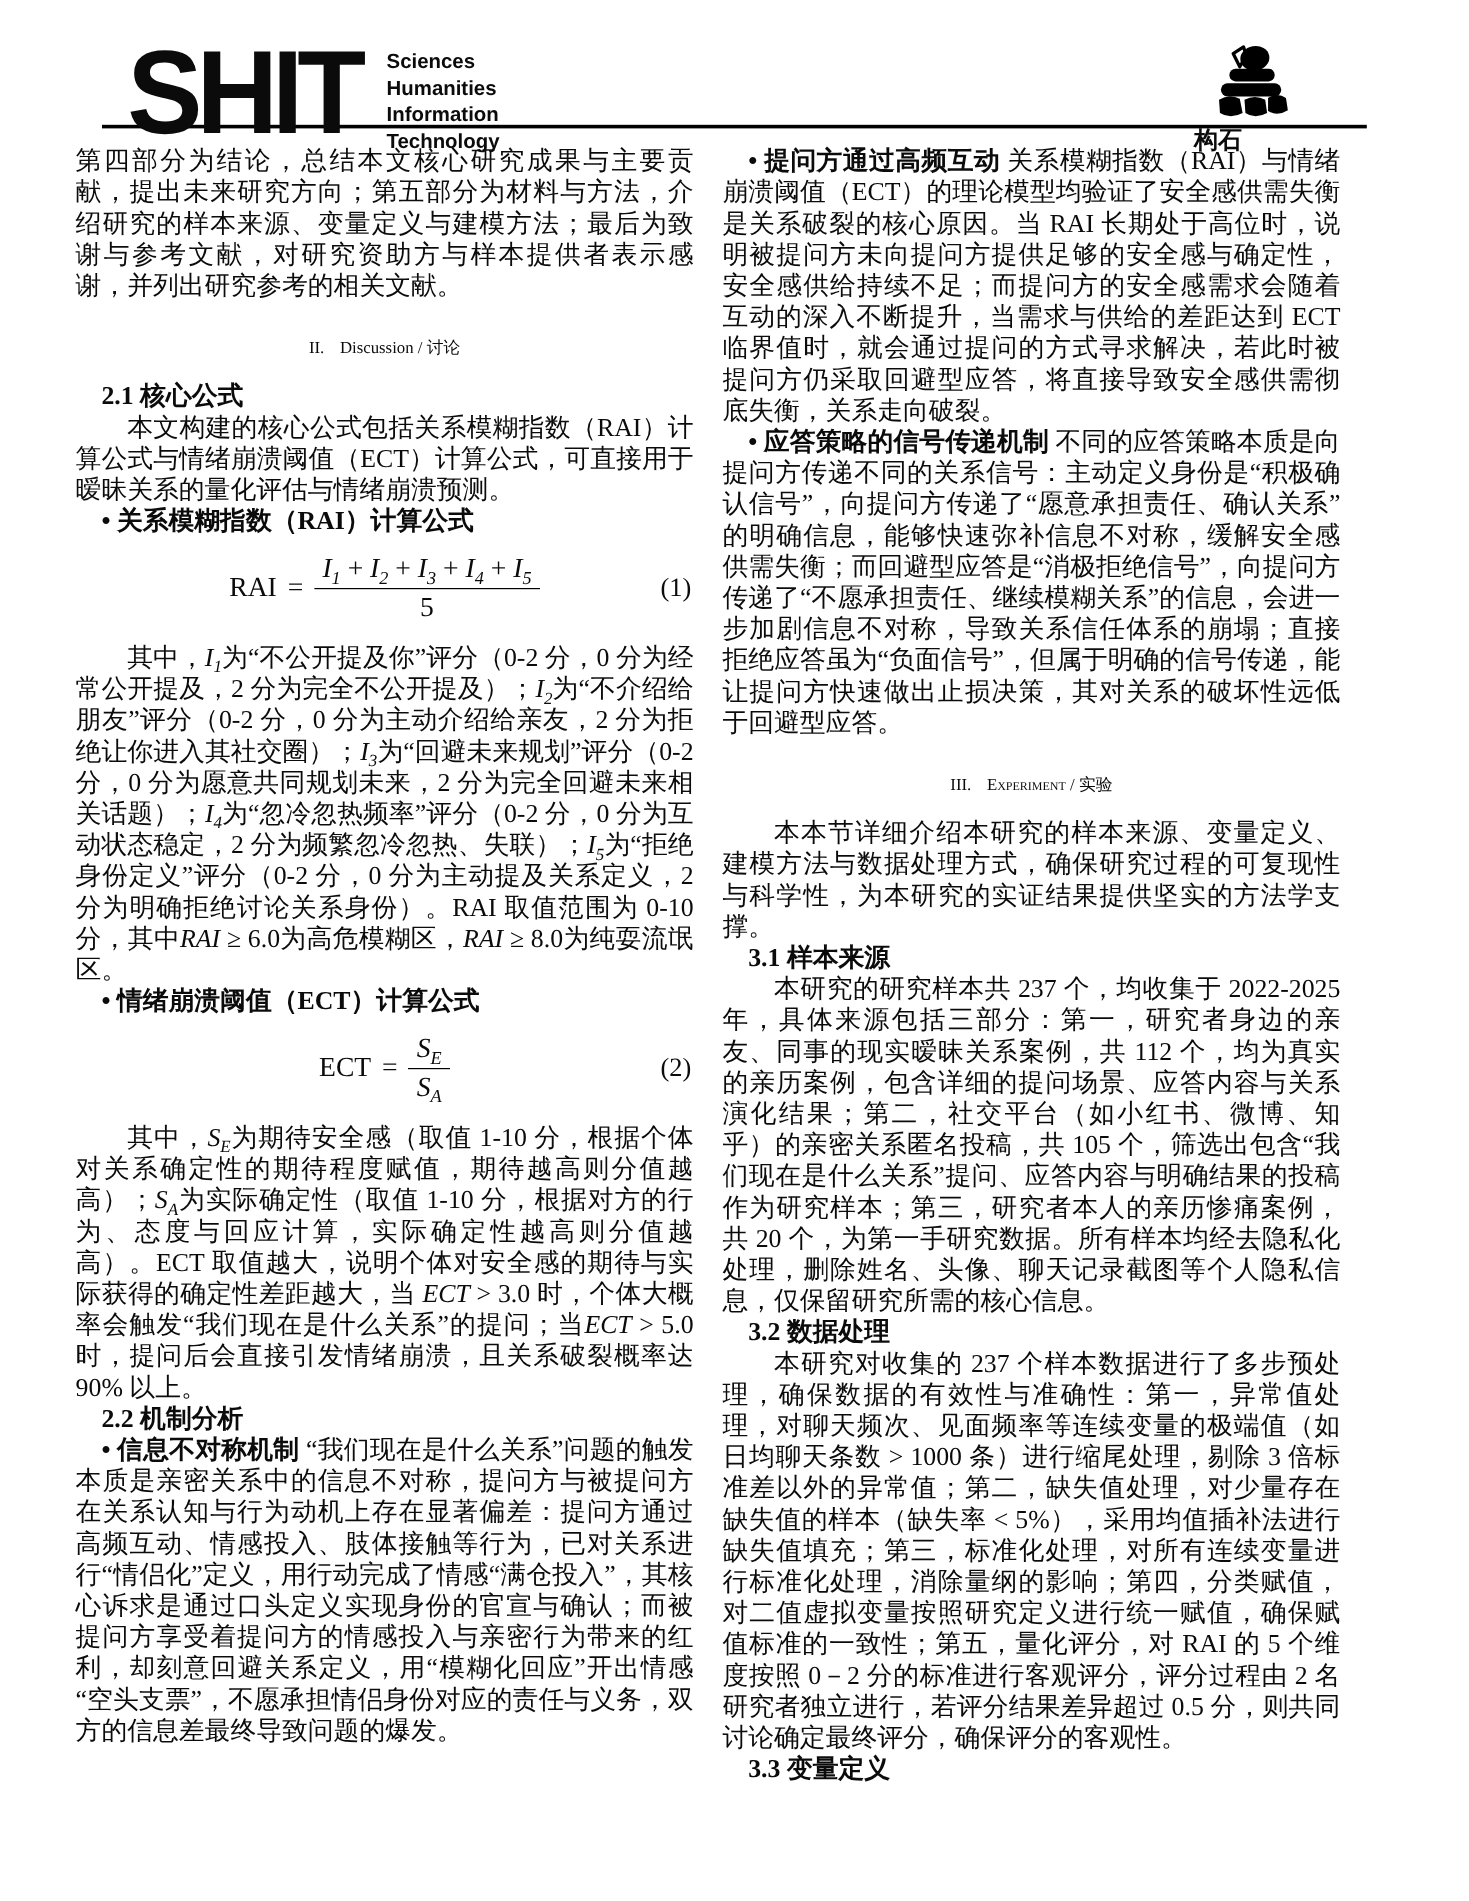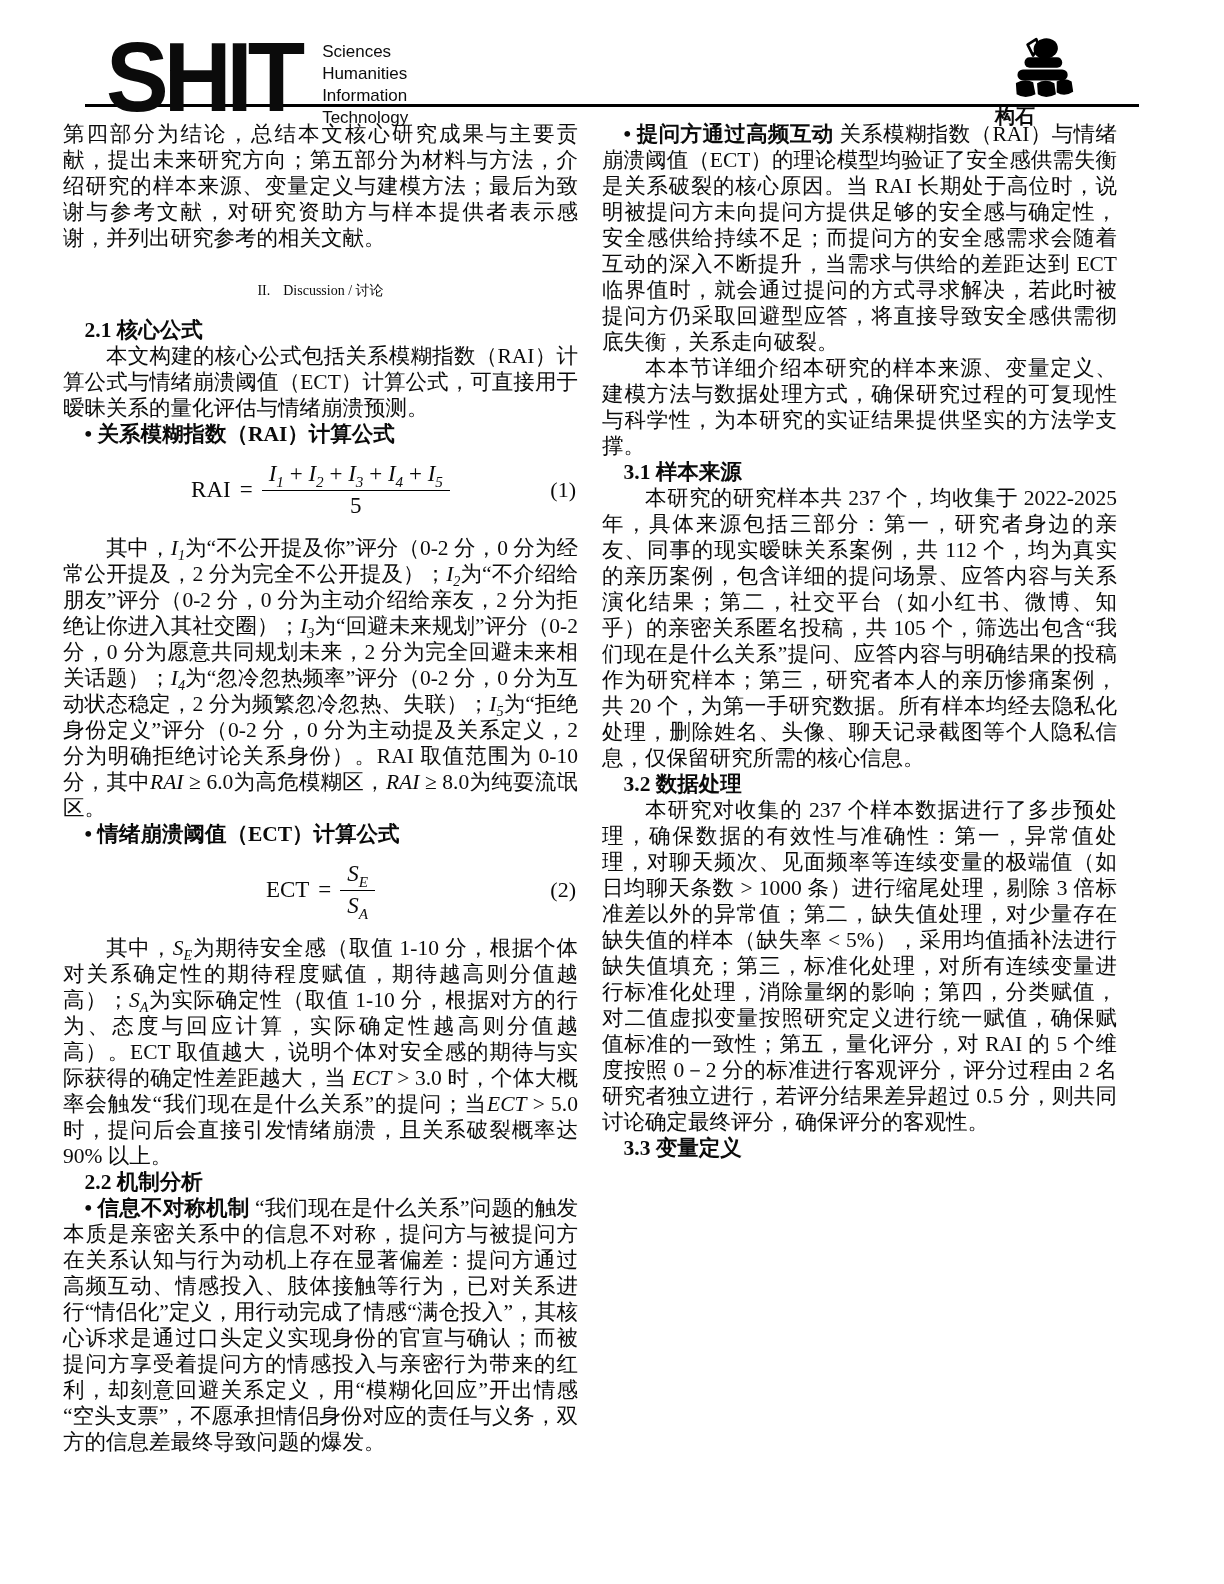--- a/index.html
+++ b/index.html
@@ -3,21 +3,21 @@
 <meta charset="utf-8">
 <style>
   html,body{margin:0;padding:0;background:#fff;}
   .page{position:relative;width:1224px;height:1584px;background:#fff;overflow:hidden;
         color:#0b0b0b;font-family:"Liberation Serif",serif;}
   
   .header{display:flex;align-items:flex-start;padding:36px 85px 0 106px;height:96px;box-sizing:border-box;}
   .logo-text{font-family:"Liberation Sans",sans-serif;font-weight:bold;font-size:94px;line-height:78px;
              letter-spacing:-5px;transform:scaleY(1.05);transform-origin:top left;}
   .subtitle{margin-left:22px;padding-top:5px;font-family:"Liberation Sans",sans-serif;
-            font-weight:normal;font-size:17px;line-height:22px;}
+            font-weight:bold;font-size:17px;line-height:22px;}
   .publisher{margin-left:auto;width:92px;margin-right:52px;}
   .publisher svg{display:block;margin:0 auto;}
   .publisher-label{font-family:"Liberation Sans",sans-serif;font-weight:bold;font-size:20px;margin-top:1px;}
   .rule{height:3px;background:#000;margin:8px 85px 0 85px;}
   
   .columns{display:flex;gap:24px;padding:14px 85px 0 63px;}
   .col{width:515px;box-sizing:border-box;font-size:21.5px;line-height:26px;}
   
   .para{text-align:justify;text-indent:2em;margin:0;}
   .para.no-indent{text-indent:0;}
@@ -107,21 +107,23 @@
         <span class="eqno">(2)</span>
       </div>
 
       <p class="para"><span class="seg-t">其中，</span><span class="seg-v">S</span><sub class="seg-s">E</sub><span class="seg-t">为期待安全感（取值 1-10 分，根据个体对关系确定性的期待程度赋值，期待越高则分值越高）；</span><span class="seg-v">S</span><sub class="seg-s">A</sub><span class="seg-t">为实际确定性（取值 1-10 分，根据对方的行为、态度与回应计算，实际确定性越高则分值越高）。ECT 取值越大，说明个体对安全感的期待与实际获得的确定性差距越大，当 </span><span class="seg-v">ECT</span><span class="seg-t"> &gt; 3.0 时，个体大概率会触发“我们现在是什么关系”的提问；当</span><span class="seg-v">ECT</span><span class="seg-t"> &gt; 5.0 时，提问后会直接引发情绪崩溃，且关系破裂概率达 90% 以上。</span></p>
       <p class="subhead">2.2 机制分析</p>
       <p class="para no-indent bullet"><span class="seg-b">• 信息不对称机制 </span><span class="seg-t">“我们现在是什么关系”问题的触发本质是亲密关系中的信息不对称，提问方与被提问方在关系认知与行为动机上存在显著偏差：提问方通过高频互动、情感投入、肢体接触等行为，已对关系进行“情侣化”定义，用行动完成了情感“满仓投入”，其核心诉求是通过口头定义实现身份的官宣与确认；而被提问方享受着提问方的情感投入与亲密行为带来的红利，却刻意回避关系定义，用“模糊化回应”开出情感“空头支票”，不愿承担情侣身份对应的责任与义务，双方的信息差最终导致问题的爆发。</span></p>
     </div>
 
     <div class="col">
       <p class="para no-indent bullet"><span class="seg-b">• 提问方通过高频互动 </span><span class="seg-t">关系模糊指数（RAI）与情绪崩溃阈值（ECT）的理论模型均验证了安全感供需失衡是关系破裂的核心原因。当 RAI 长期处于高位时，说明被提问方未向提问方提供足够的安全感与确定性，安全感供给持续不足；而提问方的安全感需求会随着互动的深入不断提升，当需求与供给的差距达到 ECT 临界值时，就会通过提问的方式寻求解决，若此时被提问方仍采取回避型应答，将直接导致安全感供需彻底失衡，关系走向破裂。</span></p>
+      <p class="para no-indent bullet"><span class="seg-b">• 应答策略的信号传递机制 </span><span class="seg-t">不同的应答策略本质是向提问方传递不同的关系信号：主动定义身份是“积极确认信号”，向提问方传递了“愿意承担责任、确认关系”的明确信息，能够快速弥补信息不对称，缓解安全感供需失衡；而回避型应答是“消极拒绝信号”，向提问方传递了“不愿承担责任、继续模糊关系”的信息，会进一步加剧信息不对称，导致关系信任体系的崩塌；直接拒绝应答虽为“负面信号”，但属于明确的信号传递，能让提问方快速做出止损决策，其对关系的破坏性远低于回避型应答。</span></p>
 
+      <h2 class="section-head"><span class="num">III.</span><span class="sc">Experiment</span><span> / </span><span>实验</span></h2>
 
       <p class="para">本本节详细介绍本研究的样本来源、变量定义、建模方法与数据处理方式，确保研究过程的可复现性与科学性，为本研究的实证结果提供坚实的方法学支撑。</p>
       <p class="subhead">3.1 样本来源</p>
       <p class="para">本研究的研究样本共 237 个，均收集于 2022-2025 年，具体来源包括三部分：第一，研究者身边的亲友、同事的现实暧昧关系案例，共 112 个，均为真实的亲历案例，包含详细的提问场景、应答内容与关系演化结果；第二，社交平台（如小红书、微博、知乎）的亲密关系匿名投稿，共 105 个，筛选出包含“我们现在是什么关系”提问、应答内容与明确结果的投稿作为研究样本；第三，研究者本人的亲历惨痛案例，共 20 个，为第一手研究数据。所有样本均经去隐私化处理，删除姓名、头像、聊天记录截图等个人隐私信息，仅保留研究所需的核心信息。</p>
       <p class="subhead">3.2 数据处理</p>
       <p class="para">本研究对收集的 237 个样本数据进行了多步预处理，确保数据的有效性与准确性：第一，异常值处理，对聊天频次、见面频率等连续变量的极端值（如日均聊天条数 &gt; 1000 条）进行缩尾处理，剔除 3 倍标准差以外的异常值；第二，缺失值处理，对少量存在缺失值的样本（缺失率 &lt; 5%），采用均值插补法进行缺失值填充；第三，标准化处理，对所有连续变量进行标准化处理，消除量纲的影响；第四，分类赋值，对二值虚拟变量按照研究定义进行统一赋值，确保赋值标准的一致性；第五，量化评分，对 RAI 的 5 个维度按照 0－2 分的标准进行客观评分，评分过程由 2 名研究者独立进行，若评分结果差异超过 0.5 分，则共同讨论确定最终评分，确保评分的客观性。</p>
       <p class="subhead">3.3 变量定义</p>
     </div>
 
   </div>

